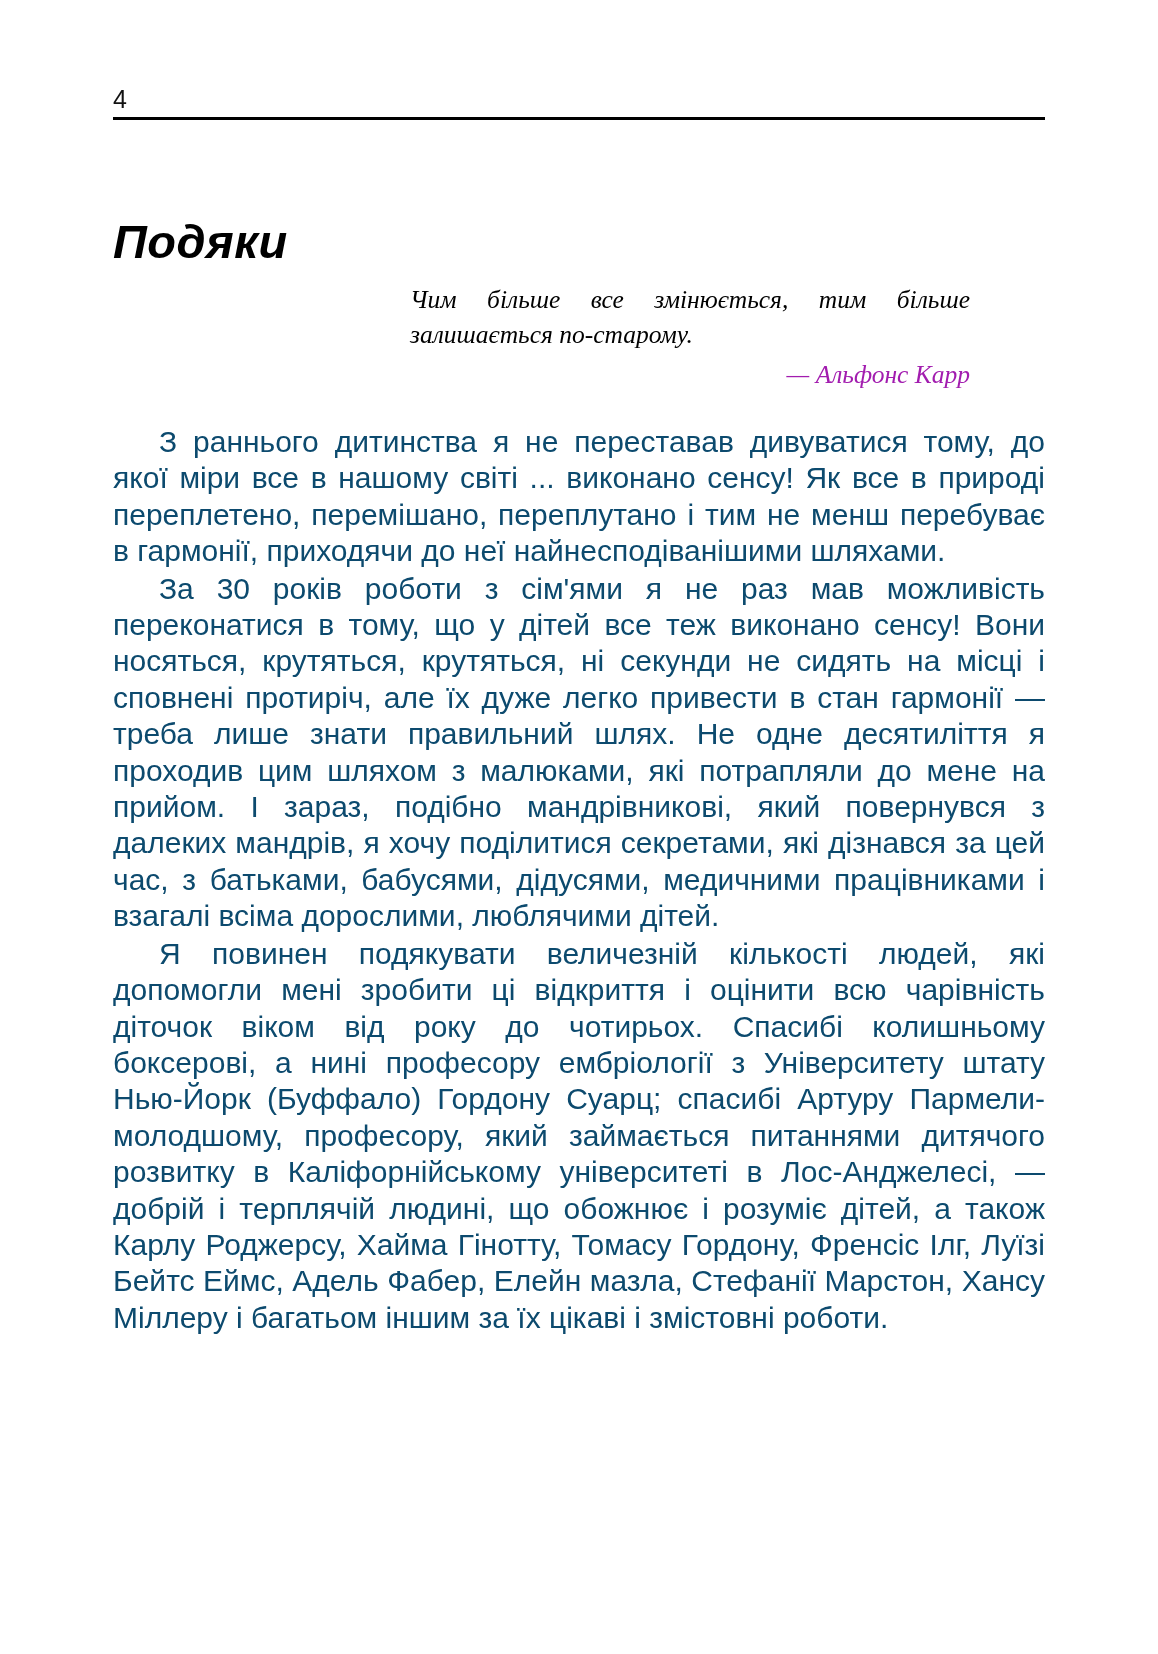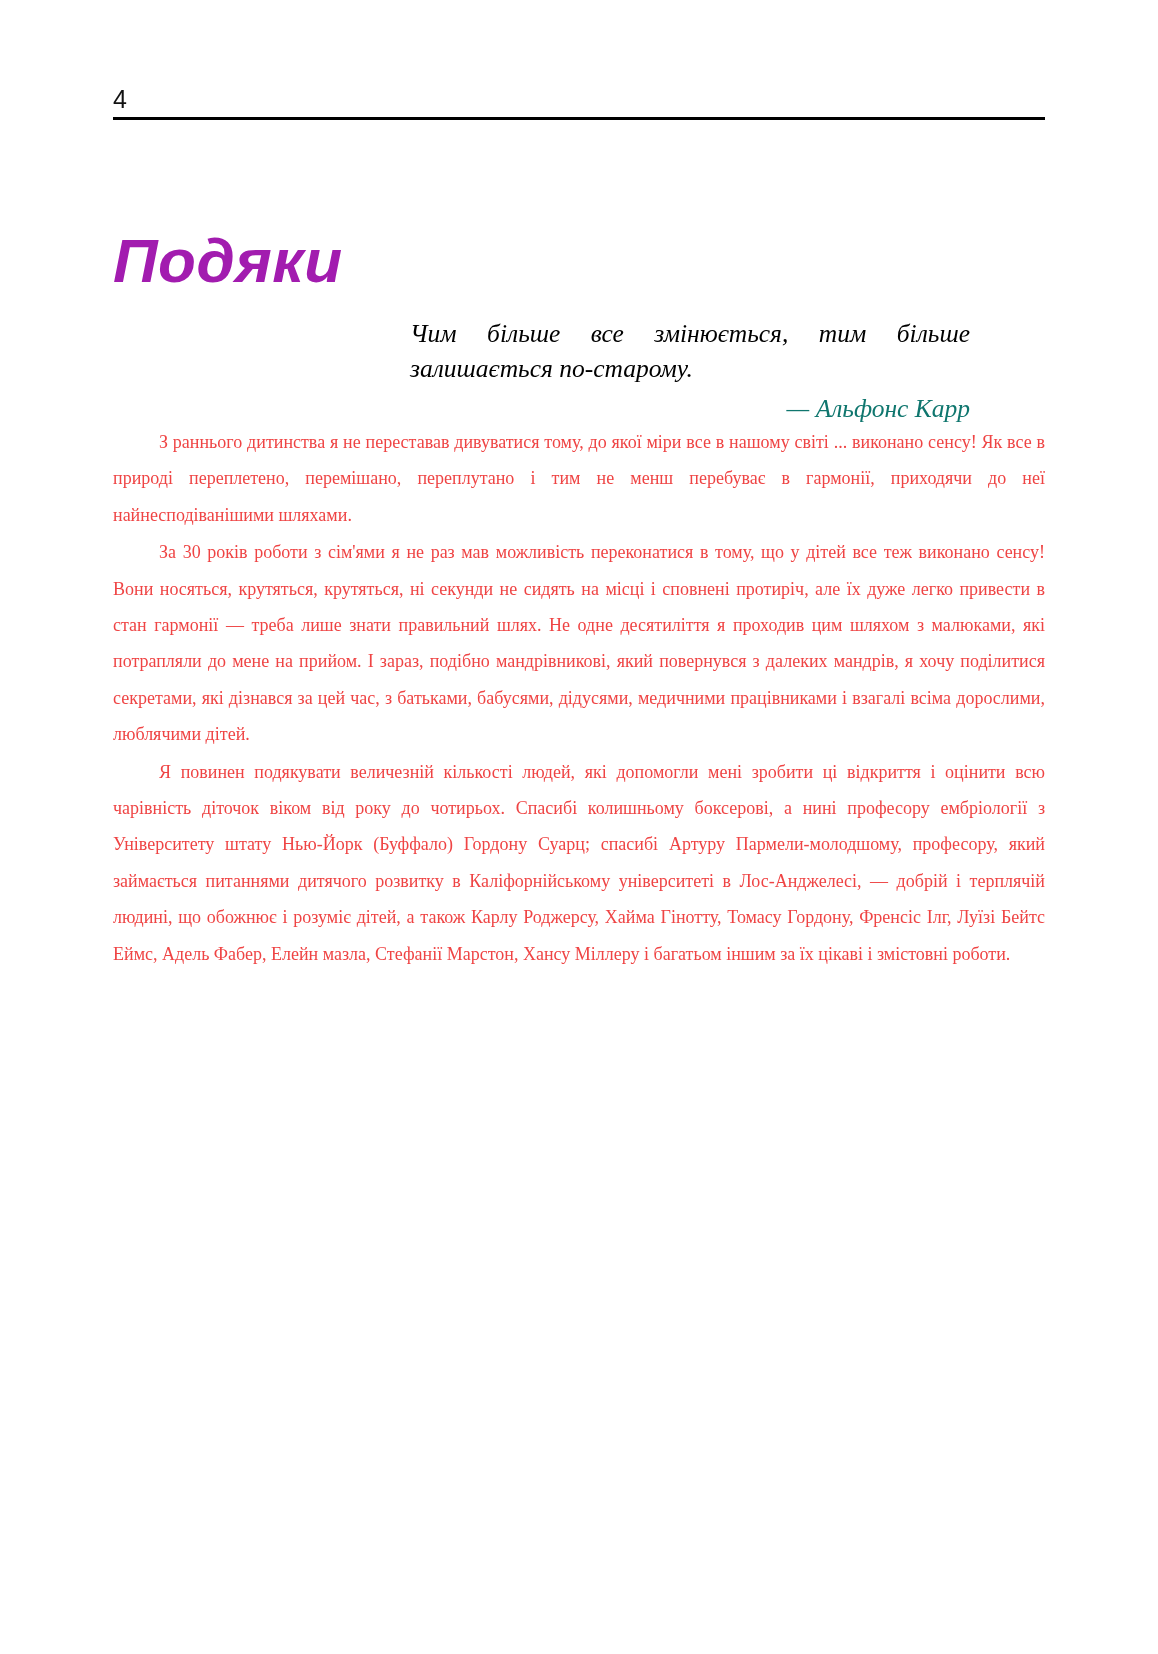--- a/index.html
+++ b/index.html
@@ -49,72 +49,71 @@
   }
 
   
   .chapter-title {
     position: absolute;
     left: 113px;
     top: 185px;
     font-family: "Liberation Sans", "DejaVu Sans", sans-serif;
     font-weight: bold;
     font-style: italic;
-    font-size: 62px;
+    font-size: 47px;
     line-height: 1.1;
     letter-spacing: 0.5px;
-    color: #a21caf;
+    color: #000000;
   }
 
   
   .epigraph {
     position: absolute;
     left: 410px;
     top: 283px;
     width: 560px;
   }
 
   .epigraph-text {
     font-family: "Liberation Serif", "DejaVu Serif", serif;
     font-style: italic;
     font-size: 25.5px;
     line-height: 1.36;
     text-align: justify;
     text-justify: inter-word;
     color: #000000;
-    margin-top: 34px;
   }
 
   .epigraph-attrib {
     margin-top: 6px;
     font-family: "Liberation Serif", "DejaVu Serif", serif;
     font-style: italic;
     font-size: 25.5px;
     line-height: 1.36;
     text-align: right;
-    color: #0f766e;
+    color: #a21caf;
   }
 
   
   .body-copy {
     position: absolute;
     left: 113px;
     top: 424px;
     width: 932px;
   }
 
   .body-copy p {
     margin: 0;
-    font-family: Liberation Serif, serif;
-    font-size: 18px;
+    font-family: Liberation Sans, sans-serif;
+    font-size: 30px;
     line-height: 36.4px;
     text-align: justify;
     text-justify: inter-word;
     text-indent: 46px;
-    color: #ef4444;
+    color: #0c4a6e;
     
     transform-origin: left top;
     -webkit-font-smoothing: antialiased;
   }
 
   .body-copy p + p {
     margin-top: 1px;
   }
 </style>
 </head>

